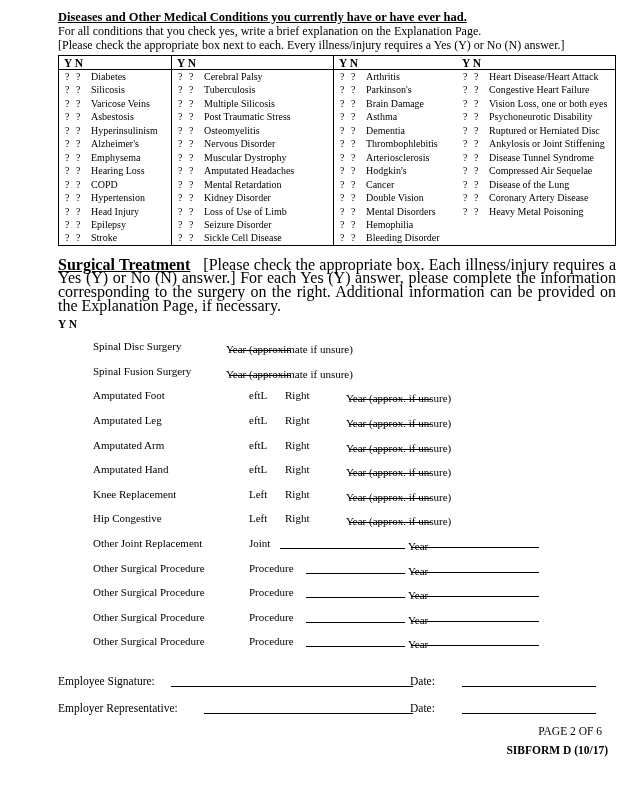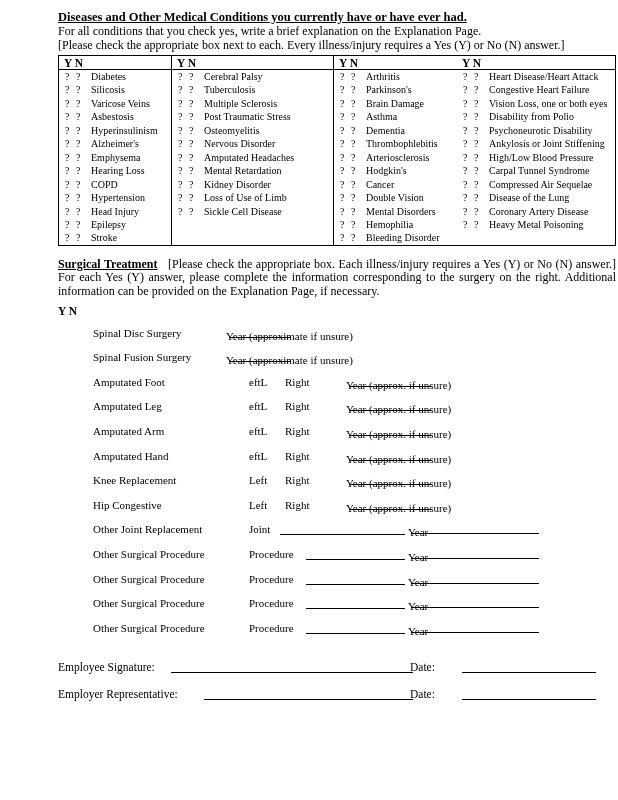--- a/index.html
+++ b/index.html
@@ -16,21 +16,21 @@
   .dcol{box-sizing:border-box;}
   .dcol1{width:113px;border-right:1.2px solid #000;}
   .dcol2{width:162px;border-right:1.2px solid #000;}
   .dcol3{width:123px;}
   .dcol4{flex:1;}
   .dhead{font-weight:bold;font-size:11.5px;line-height:13px;height:14px;padding:1px 0 0 5px;
          border-bottom:1.2px solid #000;box-sizing:border-box;}
   .ditem{font-size:10px;line-height:13.45px;white-space:nowrap;padding-left:6px;}
   .cb{display:inline-block;width:20px;margin-right:6px;word-spacing:4px;}
   
-  .surg-par{font-size:12px;line-height:13.6px;margin-top:12px;text-align:justify;}
+  .surg-par{font-size:16px;line-height:13.6px;margin-top:12px;text-align:justify;}
   .surg-head{font-weight:bold;text-decoration:underline;}
   .yn{font-weight:bold;font-size:11.5px;margin-top:6px;}
   .srows{margin-top:7px;text-align:right;}
   .srow{position:relative;height:24.6px;font-size:11px;}
   .srow span{position:absolute;top:3px;white-space:nowrap;}
   .s-label{left:35px;}
   .s-c1{left:168px;}
   .s-word{left:191px;}
   .s-right{left:227px;}
   .s-year{left:288px;}
@@ -77,28 +77,30 @@
       <div class="ditem"><span class="cb">? ?</span><span>COPD</span></div>
       <div class="ditem"><span class="cb">? ?</span><span>Hypertension</span></div>
       <div class="ditem"><span class="cb">? ?</span><span>Head Injury</span></div>
       <div class="ditem"><span class="cb">? ?</span><span>Epilepsy</span></div>
       <div class="ditem"><span class="cb">? ?</span><span>Stroke</span></div>
     </div>
     <div class="dcol dcol2">
       <div class="dhead">Y N</div>
       <div class="ditem"><span class="cb">? ?</span><span>Cerebral Palsy</span></div>
       <div class="ditem"><span class="cb">? ?</span><span>Tuberculosis</span></div>
-      <div class="ditem"><span class="cb">? ?</span><span>Multiple Sclerosis</span></div>
+      <div class="ditem"><span class="cb">? ?</span><span>Multiple Silicosis</span></div>
       <div class="ditem"><span class="cb">? ?</span><span>Post Traumatic Stress</span></div>
       <div class="ditem"><span class="cb">? ?</span><span>Osteomyelitis</span></div>
       <div class="ditem"><span class="cb">? ?</span><span>Nervous Disorder</span></div>
+      <div class="ditem"><span class="cb">? ?</span><span>Muscular Dystrophy</span></div>
       <div class="ditem"><span class="cb">? ?</span><span>Amputated Headaches</span></div>
       <div class="ditem"><span class="cb">? ?</span><span>Mental Retardation</span></div>
       <div class="ditem"><span class="cb">? ?</span><span>Kidney Disorder</span></div>
       <div class="ditem"><span class="cb">? ?</span><span>Loss of Use of Limb</span></div>
+      <div class="ditem"><span class="cb">? ?</span><span>Seizure Disorder</span></div>
       <div class="ditem"><span class="cb">? ?</span><span>Sickle Cell Disease</span></div>
     </div>
     <div class="dcol dcol3">
       <div class="dhead">Y N</div>
       <div class="ditem"><span class="cb">? ?</span><span>Arthritis</span></div>
       <div class="ditem"><span class="cb">? ?</span><span>Parkinson's</span></div>
       <div class="ditem"><span class="cb">? ?</span><span>Brain Damage</span></div>
       <div class="ditem"><span class="cb">? ?</span><span>Asthma</span></div>
       <div class="ditem"><span class="cb">? ?</span><span>Dementia</span></div>
       <div class="ditem"><span class="cb">? ?</span><span>Thrombophlebitis</span></div>
@@ -108,25 +110,24 @@
       <div class="ditem"><span class="cb">? ?</span><span>Double Vision</span></div>
       <div class="ditem"><span class="cb">? ?</span><span>Mental Disorders</span></div>
       <div class="ditem"><span class="cb">? ?</span><span>Hemophilia</span></div>
       <div class="ditem"><span class="cb">? ?</span><span>Bleeding Disorder</span></div>
     </div>
     <div class="dcol dcol4">
       <div class="dhead">Y N</div>
       <div class="ditem"><span class="cb">? ?</span><span>Heart Disease/Heart Attack</span></div>
       <div class="ditem"><span class="cb">? ?</span><span>Congestive Heart Failure</span></div>
       <div class="ditem"><span class="cb">? ?</span><span>Vision Loss, one or both eyes</span></div>
-      <div class="ditem"><span class="cb">? ?</span><span>Disability from Polio</span></div>
       <div class="ditem"><span class="cb">? ?</span><span>Psychoneurotic Disability</span></div>
+      <div class="ditem"><span class="cb">? ?</span><span>Ruptured or Herniated Disc</span></div>
       <div class="ditem"><span class="cb">? ?</span><span>Ankylosis or Joint Stiffening</span></div>
-      <div class="ditem"><span class="cb">? ?</span><span>High/Low Blood Pressure</span></div>
-      <div class="ditem"><span class="cb">? ?</span><span>Carpal Tunnel Syndrome</span></div>
+      <div class="ditem"><span class="cb">? ?</span><span>Disease Tunnel Syndrome</span></div>
       <div class="ditem"><span class="cb">? ?</span><span>Compressed Air Sequelae</span></div>
       <div class="ditem"><span class="cb">? ?</span><span>Disease of the Lung</span></div>
       <div class="ditem"><span class="cb">? ?</span><span>Coronary Artery Disease</span></div>
       <div class="ditem"><span class="cb">? ?</span><span>Heavy Metal Poisoning</span></div>
     </div>
   </div>
 
   <div class="surg-par">
     <span class="surg-head">Surgical Treatment</span>&nbsp;&nbsp;
     <span>[Please check the appropriate box. Each illness/injury requires a Yes (Y) or No (N) answer.]  For each Yes (Y) answer, please complete the information corresponding to the surgery on the right.  Additional information can be provided on the Explanation Page, if necessary.</span>
@@ -233,14 +234,18 @@
       <span class="sig-ul2"></span>
     </div>
     <div class="sigrow">
       <span class="sig-l">Employer Representative:</span>
       <span class="sig-ul1b"></span>
       <span class="sig-date">Date:</span>
       <span class="sig-ul2"></span>
     </div>
   </div>
 
+  <div class="footer">
+    <div class="pg">PAGE 2 OF 6</div>
+    <div class="frm">SIBFORM D (10/17)</div>
+  </div>
 
 </div>
 
 </body></html>

